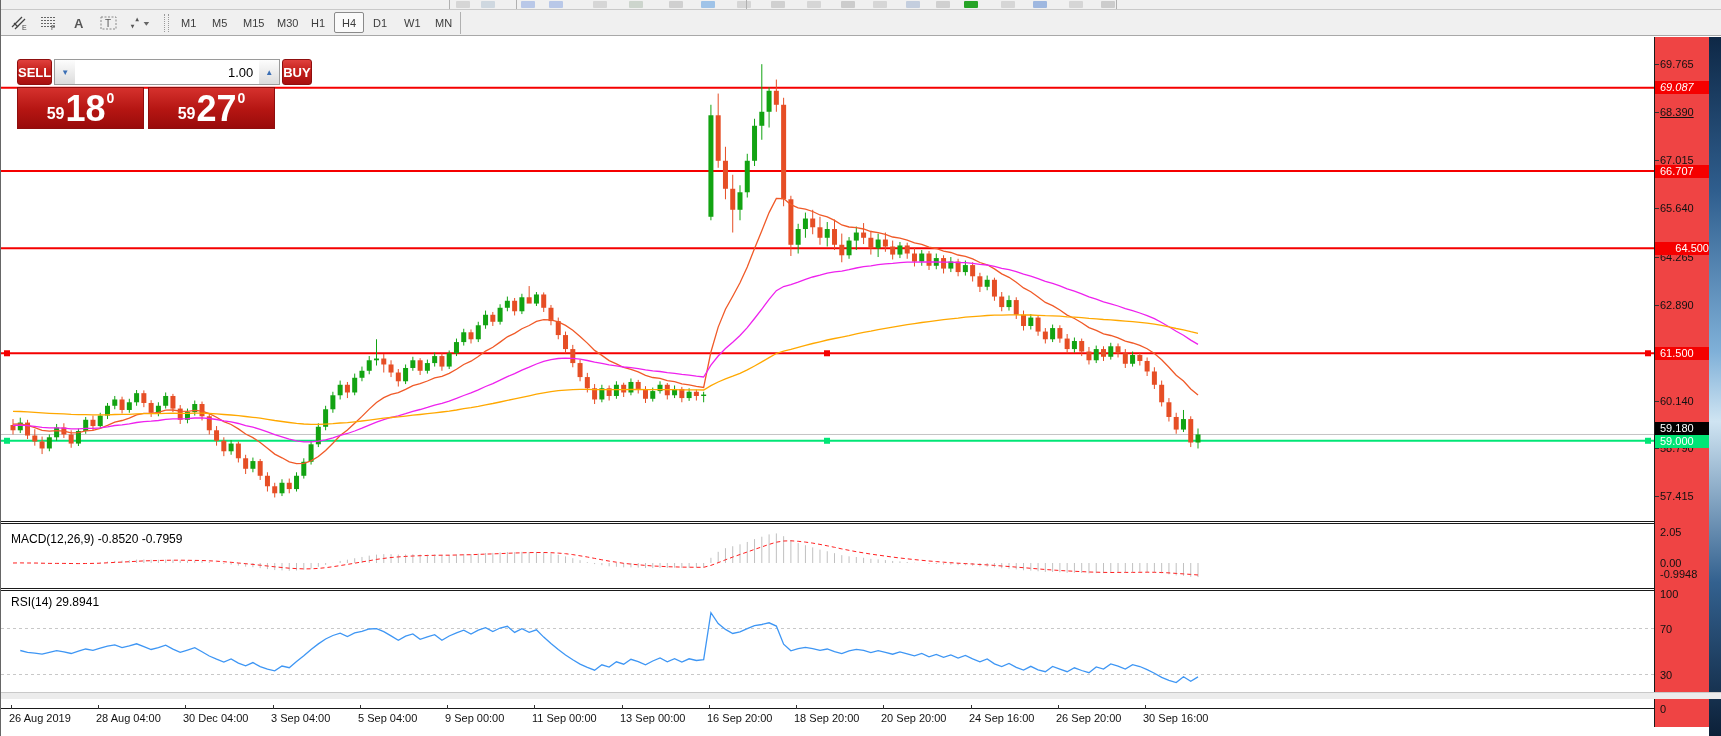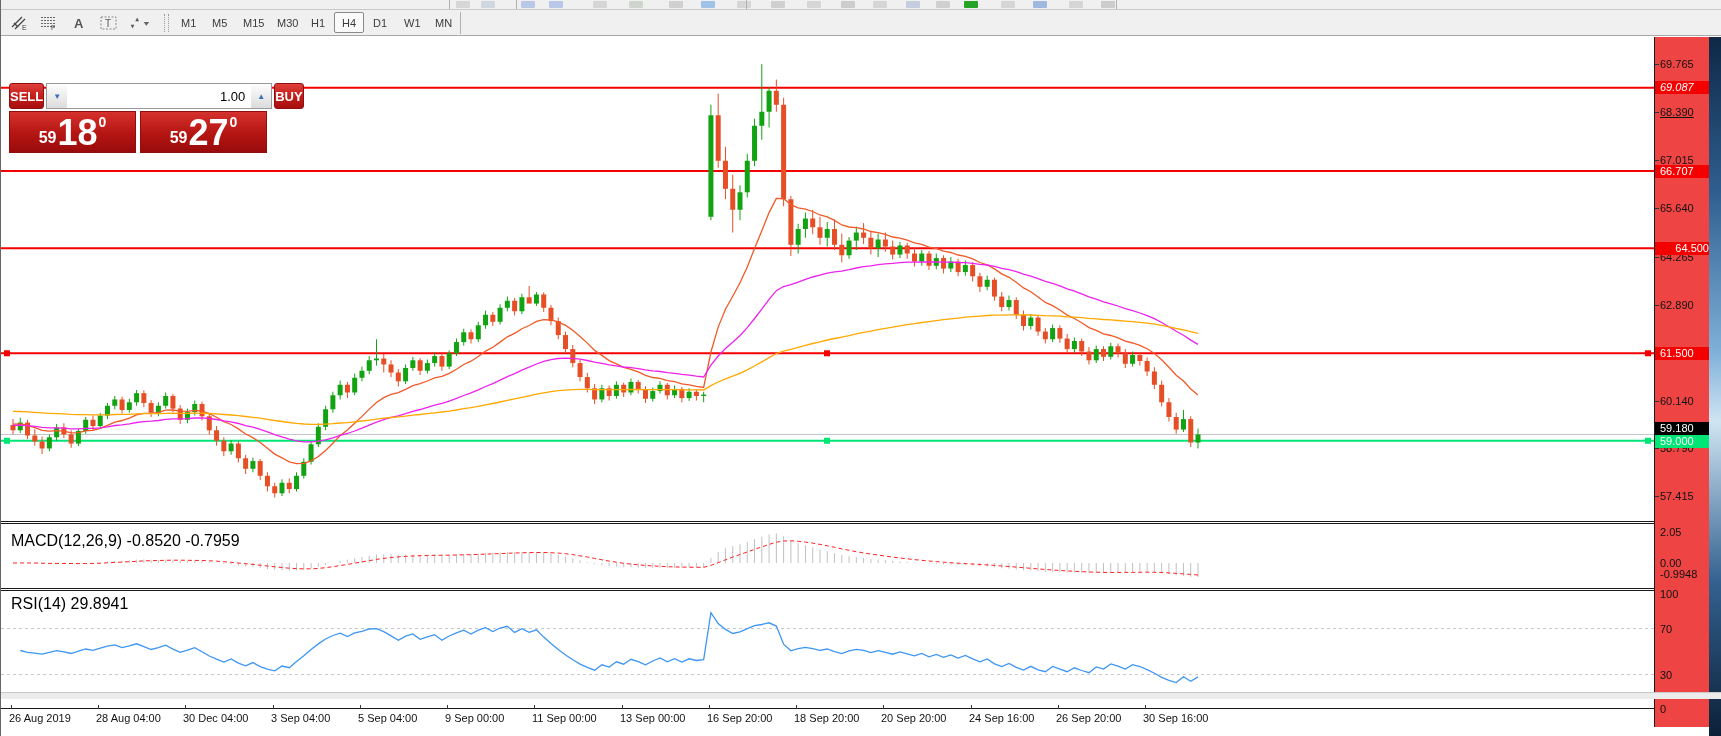--- a/index.html
+++ b/index.html
@@ -21,36 +21,36 @@
   
   .pane{position:absolute;left:0;background:#fff;}
   #axiscol{position:absolute;left:1653px;top:0;width:55px;height:690px;background:#ef4444;border-left:1px solid #1a1a1a;}
   .axlbl{position:absolute;left:5px;font-size:11px;color:#111;white-space:nowrap;}
   .axtick{position:absolute;left:0;width:4px;height:1px;background:#333;}
   .badge{position:absolute;left:0;width:54px;height:13px;font-size:11px;line-height:13px;color:#fff;padding-left:5px;white-space:nowrap;}
   .split{position:absolute;left:0;width:1708px;height:1px;background:#1a1a1a;}
   #bluestrip{position:absolute;left:1708px;top:0;width:13px;height:699px;
      background:linear-gradient(180deg,#0e2846 0%,#2f5e8e 22%,#7fb0d8 45%,#cfe4f2 55%,#33618f 78%,#0c2038 100%);}
   
-  #trade{position:absolute;left:8px;top:22px;width:258px;margin-top:24px;}
+  #trade{position:absolute;left:16px;top:22px;width:258px;}
   #tr-row1{display:flex;height:26px;}
   .tradebtn{width:62px;height:26px;border-radius:3px;border:1px solid #8f0e0e;color:#fff;font-size:13px;font-weight:bold;
      background:linear-gradient(180deg,#e0413d 0%,#c5201c 45%,#a80f0f 100%);display:flex;align-items:center;justify-content:center;cursor:pointer;}
   #vol{flex:1;display:flex;margin:0 2px;height:26px;border:1px solid #9a9a9a;background:#fff;}
   .spin{width:20px;height:24px;background:linear-gradient(180deg,#fdfdfd,#dcdcdc);border:0;color:#3b6fb5;font-size:8px;display:flex;align-items:center;justify-content:center;cursor:pointer;}
   #volval{flex:1;border:0;font-size:13px;text-align:right;padding-right:6px;color:#000;outline:none;}
   #tr-row2{display:flex;margin-top:2px;}
   .pricebox{width:127px;height:42px;color:#fff;display:flex;align-items:flex-end;justify-content:center;padding-bottom:2px;
      background:linear-gradient(180deg,#d5312d 0%,#b41512 55%,#990b0b 100%);border:1px solid #8f0e0e;}
   .pricebox:first-child{margin-right:4px;}
   .p-small{font-size:16px;font-weight:bold;margin-bottom:3px;}
   .p-big{font-size:36px;font-weight:bold;line-height:34px;margin:0 1px;}
   .p-sup{font-size:14px;font-weight:bold;align-self:flex-start;margin-top:2px;}
   
-  .indlabel{position:absolute;left:10px;font-size:16px;color:#000;white-space:nowrap;}
+  .indlabel{position:absolute;left:10px;font-size:12px;color:#000;white-space:nowrap;}
   
   #annot{position:absolute;left:1190px;top:216px;font-size:40px;font-weight:bold;color:#f20d0d;letter-spacing:1px;white-space:nowrap;}
   
   #timeline{position:absolute;left:0;top:672px;width:1648px;height:20px;background:#fff;}
   .tlabel{position:absolute;top:3px;font-size:11px;color:#111;white-space:nowrap;}
   .ttick{position:absolute;top:-4px;width:1px;height:4px;background:#333;}
   #botbar{position:absolute;left:0;top:692px;width:1721px;height:7px;background:#ececec;border-top:1px solid #c9c9c9;}
   svg{display:block;}
 </style>
 </head>

